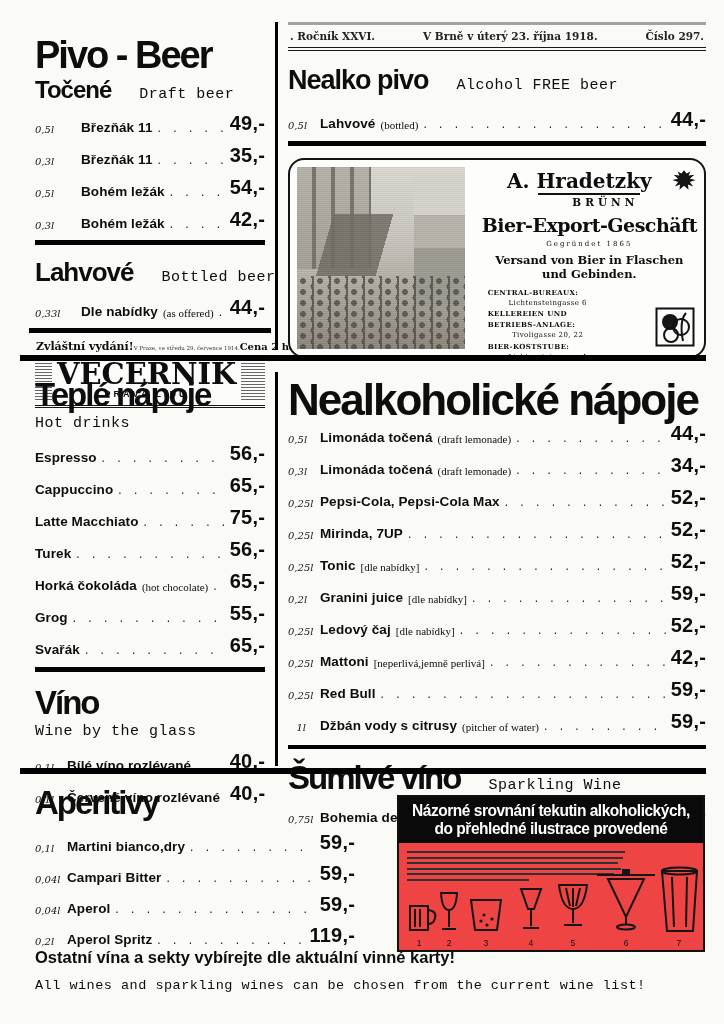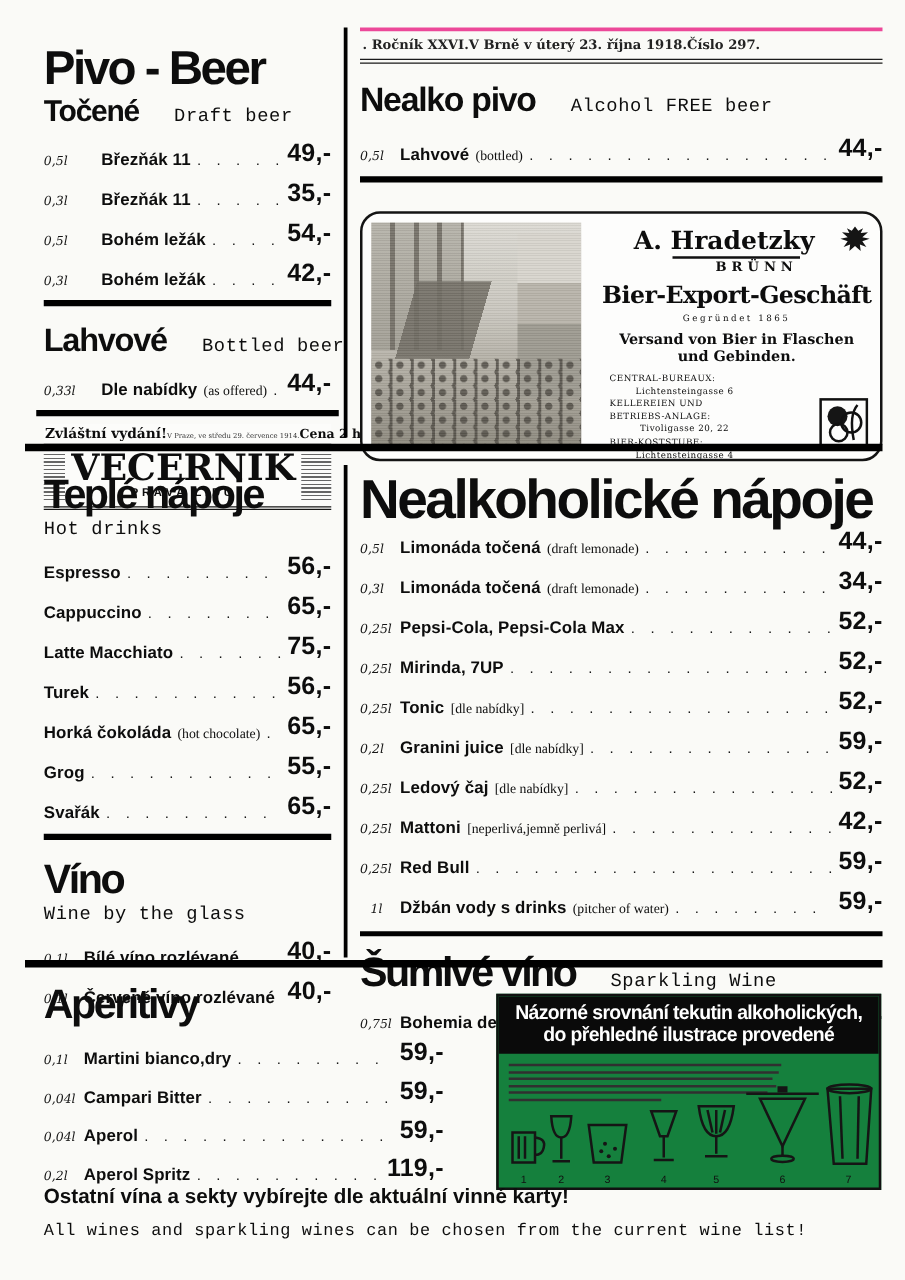--- a/index.html
+++ b/index.html
@@ -32,61 +32,61 @@
   #vdiv1{position:absolute;left:275px;top:22px;width:3px;height:328px;background:#000}
   #vdiv2{position:absolute;left:275px;top:372px;width:3px;height:394px;background:#000}
   #hr1{position:absolute;left:20px;top:355px;width:686px;height:6px;background:#000}
   #hr2{position:absolute;left:20px;top:768px;width:686px;height:6px;background:#000}
   #col-ml{position:absolute;left:35px;top:378px;width:230px}
   #col-mr{position:absolute;left:288px;top:378px;width:418px}
   #sec-aperitifs{position:absolute;left:35px;top:786px;width:320px}
   #footer-cs{position:absolute;left:35px;top:948px;font-weight:700;font-size:16.5px}
   #footer-en{position:absolute;left:35px;top:978px;font-family:"Liberation Mono","DejaVu Sans Mono",monospace;font-size:13.5px;letter-spacing:.5px}
   
-  #news-strip{border-top:3px solid #ec4899;border-bottom:4px double #1a1a1a;padding:5px 2px 5px;display:flex;justify-content:flex-start;align-items:baseline;font-family:"DejaVu Serif",serif;font-weight:700;font-size:10.5px;color:#222;margin-bottom:14px}
+  #news-strip{border-top:3px solid #a3a3a3;border-bottom:4px double #1a1a1a;padding:5px 2px 5px;display:flex;justify-content:space-between;align-items:baseline;font-family:"DejaVu Serif",serif;font-weight:700;font-size:10.5px;color:#222;margin-bottom:14px}
   
   #sec-nealko .h2{font-size:27px}
   
-  #hradetzky{margin-top:23px;border:2px solid #141414;border-radius:16px;height:182px;position:relative;padding:7px;display:flex;gap:17px;background:#fdfdfc;box-sizing:content-box}
+  #hradetzky{margin-top:12px;border:2px solid #141414;border-radius:16px;height:182px;position:relative;padding:7px;display:flex;gap:17px;background:#fdfdfc;box-sizing:content-box}
   .photo{width:222px;height:100%;position:relative;overflow:hidden;background:linear-gradient(180deg,#dcdad3 0%,#c9c6be 40%,#b3afa5 62%,#8b877c 100%)}
   .photo .bldg{position:absolute;left:0;top:0;width:44%;height:56%;background:repeating-linear-gradient(90deg,transparent 0 15px,#77736a 15px 19px),linear-gradient(180deg,#b6b3aa,#a3a096)}
   .photo .roof{position:absolute;left:6%;top:26%;width:78%;height:34%;background:linear-gradient(106deg,transparent 18%,#6f6b62 18% 58%,transparent 58%);opacity:.85}
   .photo .house{position:absolute;right:0;top:5%;width:30%;height:72%;background:linear-gradient(180deg,#d8d5cd 0 30%,#b8b4aa 30% 55%,#9d9a90 55%)}
   .photo .crowd{position:absolute;left:0;bottom:0;width:100%;height:40%;opacity:.8;background:repeating-radial-gradient(circle at 6px 5px,#4c4841 0 2.6px,transparent 3.2px 9px);background-size:17px 11px}
   .photo::after{content:"";position:absolute;inset:0;background:repeating-linear-gradient(0deg,rgba(255,255,255,.06) 0 1px,rgba(0,0,0,.05) 1px 2px)}
   .ad-text{flex:1;text-align:center;font-family:"DejaVu Serif",serif;position:relative;padding-top:2px}
   .ad-name{font-size:20px;font-weight:700;white-space:nowrap;padding-right:20px}
   .eagle{position:absolute;right:0;top:0;width:26px;height:26px}
   .ad-city-wrap{line-height:1;margin:0 0 5px}
   .ad-city{display:inline-block;font-size:10.5px;font-weight:700;letter-spacing:4px;border-top:2px solid #111;padding:2px 2px 0 34px}
   .ad-biz{font-size:19px;font-weight:700;letter-spacing:-.5px;margin:0 0 4px;white-space:nowrap}
   .ad-founded{font-size:7px;letter-spacing:2px;margin-bottom:5px}
   .ad-tag{font-size:11.5px;font-weight:700;line-height:1.25;margin-bottom:6px;padding:0 6px}
   .ad-addr{font-size:7px;text-align:left;letter-spacing:.4px;line-height:1.4;padding-left:6px;width:120px}
-  .ad-addr .lbl{font-weight:400}
+  .ad-addr .lbl{font-weight:700}
   .ad-addr .val{display:block;text-align:center;margin-bottom:1px}
   .hops{position:absolute;right:2px;bottom:2px;width:40px;height:40px}
   
   #vec-rule{height:5px;background:#000;border:0;margin:8px -6px 6px -6px}
   #vecernik{border-bottom:3px double #161616;padding:1px 0 3px;background:#fcfcfa}
   .vec-top{display:flex;justify-content:space-between;align-items:baseline;border-bottom:1px solid #2a2a2a;padding:0 1px 2px;font-family:"DejaVu Serif",serif}
   .vec-special{font-weight:700;font-size:11px;white-space:nowrap}
   .vec-date{font-size:5.5px;white-space:nowrap;color:#333}
   .vec-price{font-weight:700;font-size:10px;white-space:nowrap}
   .vec-mid{display:flex;align-items:center;gap:5px;padding:4px 0 2px}
   .vec-tex{width:30px;height:40px;background:repeating-linear-gradient(180deg,#4c4c4c 0 1px,transparent 1px 3px);opacity:.85}
   .vec-tex.right{width:42px}
   .vec-center{flex:1;text-align:center}
   .vec-name{font-family:"DejaVu Serif",serif;font-weight:900;font-size:29px;letter-spacing:0;line-height:.95;white-space:nowrap}
   .vec-sub{font-size:9px;font-weight:700;letter-spacing:3px;margin-top:1px}
   
   #sec-aperitifs .h1{margin-bottom:12px}
   #sec-aperitifs .row{margin-bottom:8px}
   
-  #glasses-ad{position:absolute;left:397px;top:795px;width:308px;height:157px;border:2px solid #111;background:#15803d;box-sizing:border-box;overflow:hidden}
+  #glasses-ad{position:absolute;left:397px;top:795px;width:308px;height:157px;border:2px solid #111;background:#ef4444;box-sizing:border-box;overflow:hidden}
   .ga-head{background:#0a0a0a;color:#fff;text-align:center;padding:5px 2px 6px;line-height:1.1}
   .ga-head div{font-weight:900;font-size:16px;letter-spacing:-.5px;transform:scaleX(.97);white-space:nowrap}
   .ga-par{position:absolute;left:8px;top:54px;width:218px}
   .tl{height:2px;background:#303030;margin-bottom:3.5px}
   .tl.w1{width:100%}.tl.w2{width:99%}.tl.w3{width:97%}.tl.w4{width:98%}.tl.w5{width:95%}.tl.w6{width:56%}
   .ga-glasses{position:absolute;left:2px;right:2px;bottom:13px;height:94px}
   .ga-nums{position:absolute;left:2px;right:2px;bottom:1px;height:11px;font-size:8.5px;color:#111}
   .ga-nums span{position:absolute;transform:translateX(-50%)}
   .gn1{left:6%}.gn2{left:16%}.gn3{left:28.3%}.gn4{left:43.3%}.gn5{left:57.3%}.gn6{left:75%}.gn7{left:92.6%}
   svg .ln{stroke:#151515;stroke-width:2;fill:none}
@@ -355,21 +355,21 @@
   </div>
   <div class="row">
     <span class="vol narrow">0,25l</span>
     <span class="nm">Red Bull</span>
 
     <span class="dots"></span>
     <span class="price">59,-</span>
   </div>
   <div class="row">
     <span class="vol narrow" style="text-align:right;padding-right:14px;box-sizing:border-box">1l</span>
-    <span class="nm">Džbán vody s drinks</span>
+    <span class="nm">Džbán vody s citrusy</span>
     <span class="note">(pitcher of water)</span>
     <span class="dots"></span>
     <span class="price">59,-</span>
   </div>
 
   <div class="rule" style="height:4px;margin-top:12px;margin-bottom:12px"></div>
 
   <div class="subrow">
     <h1 class="h1 mid">Šumivé víno</h1>
     <span class="mono sub">Sparkling Wine</span>

